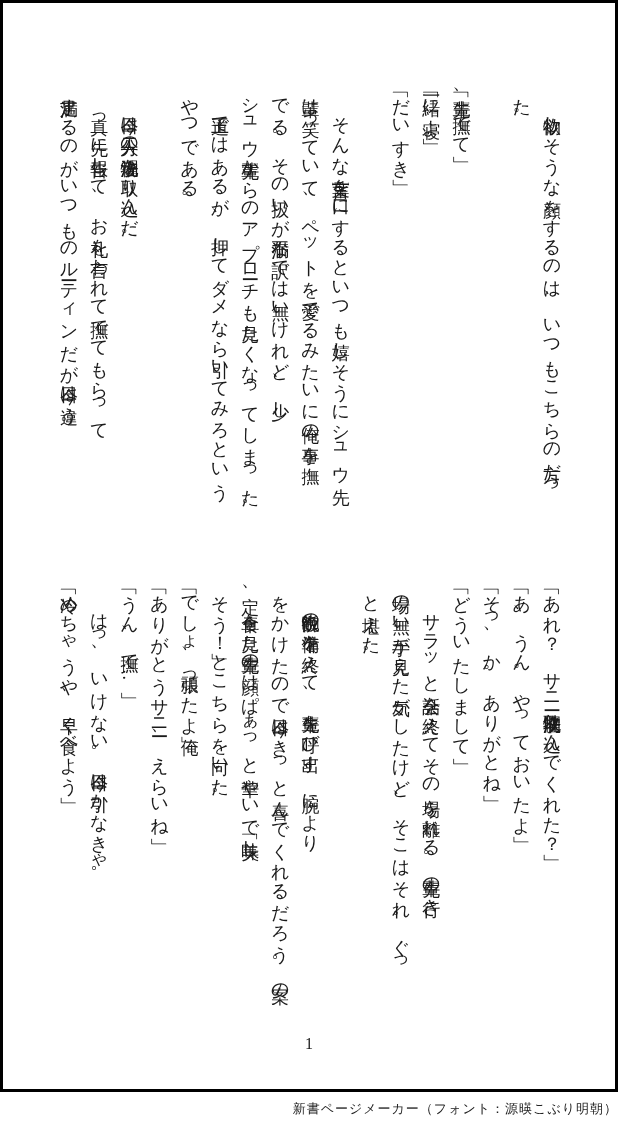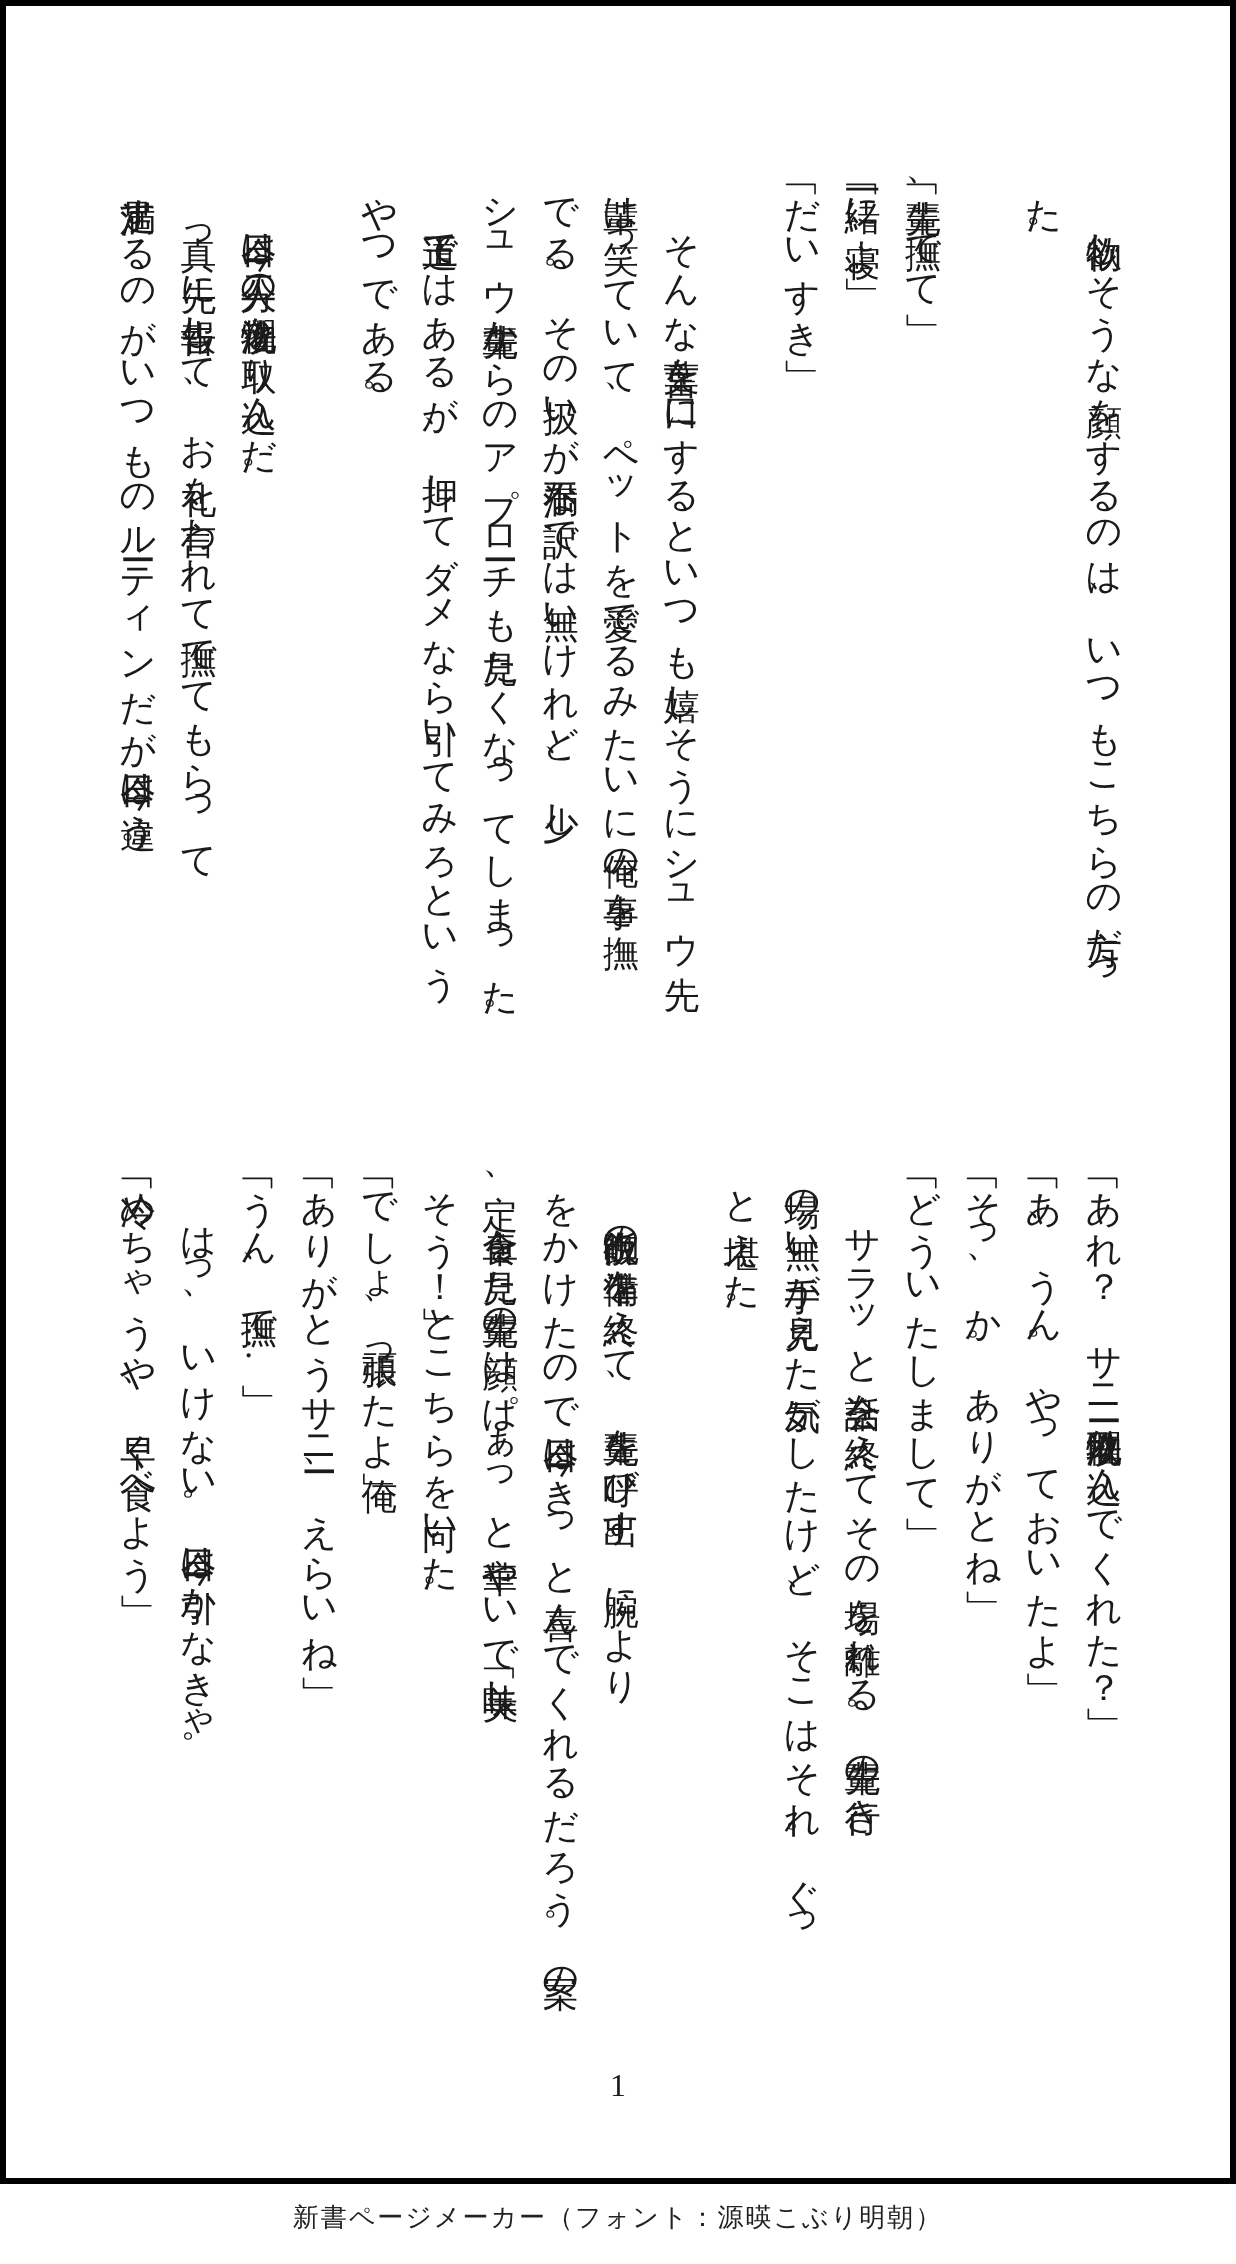--- a/index.html
+++ b/index.html
@@ -41,21 +41,21 @@
     left: 0; top: 1032px;
     width: 100%;
     text-align: center;
     font-size: 16px;
     color: #1a1a1a;
   }
   .footer-caption {
     position: absolute;
     left: 0; top: 1100px;
     width: 100%;
-    text-align: center;
+    text-align: right;
     font-size: 13px;
     letter-spacing: 1px;
     color: #222222;
   }
 </style>
 </head>
 <body>
 
 <div class="page">
 

